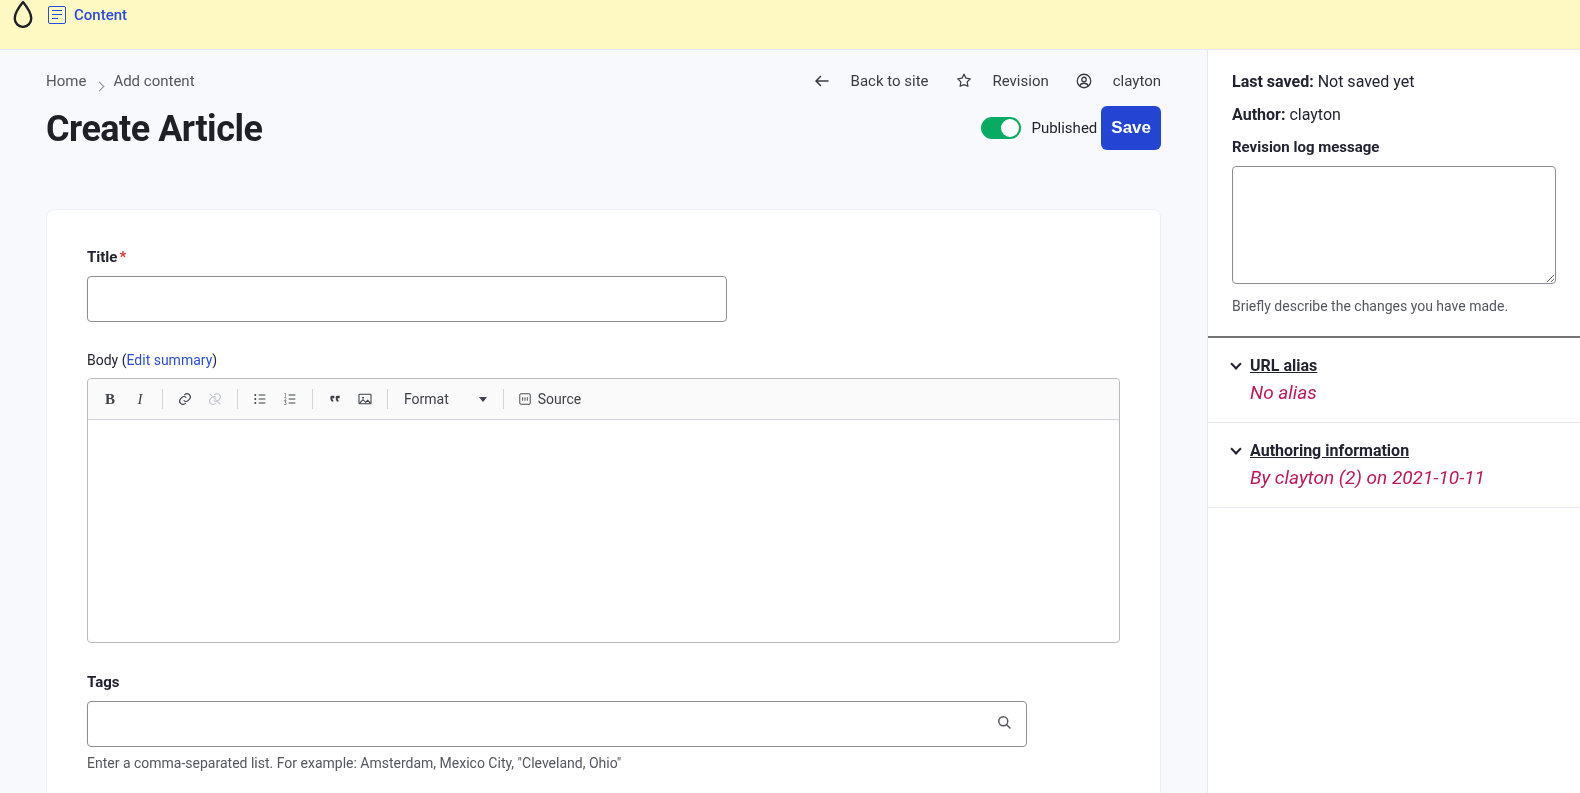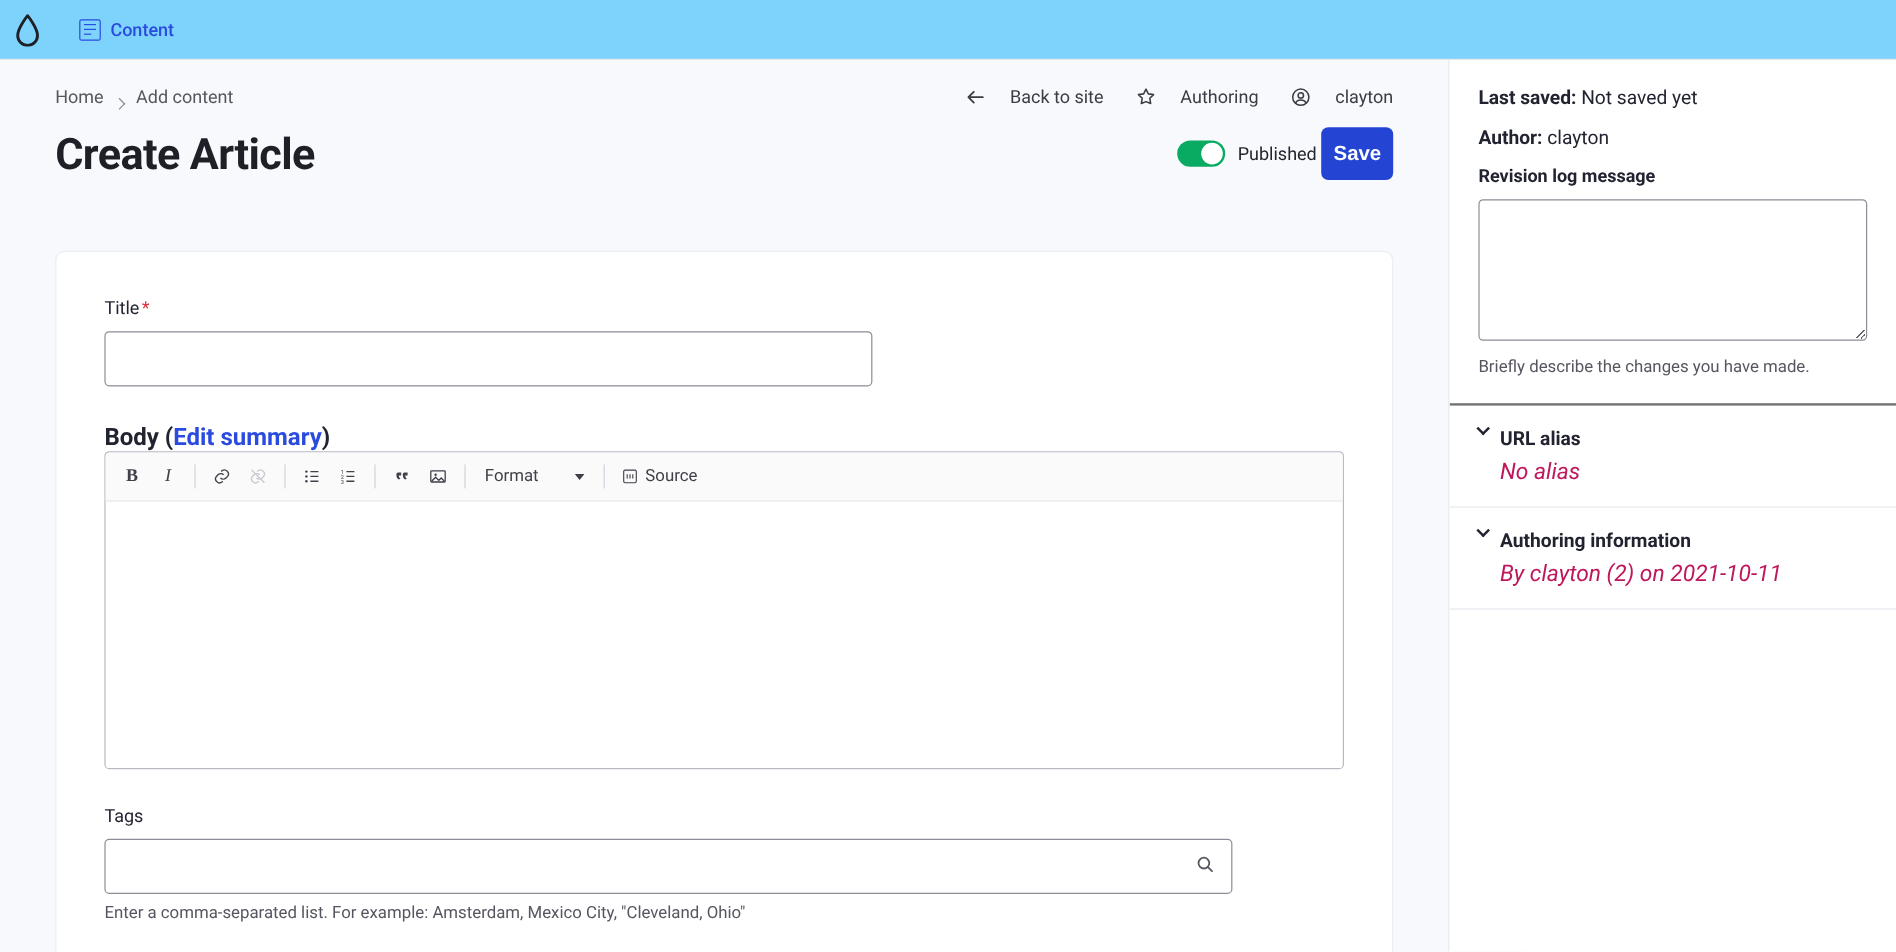--- a/index.html
+++ b/index.html
@@ -6,26 +6,26 @@
   html, body { margin:0; padding:0; height:100%; }
   body {
     font-family: -apple-system, BlinkMacSystemFont, "Segoe UI", Roboto, "Helvetica Neue", Arial, sans-serif;
     font-size: 15px;
     color: #222330;
     background: #f8f9fc;
   }
   
   .topbar {
     height: 50px;
-    background: #7dd3fc;
+    background: #fef9c3;
     border-bottom: 1px solid #e6e7ef;
     display: flex;
-    align-items: center;
+    align-items: flex-start;
     padding: 0 12px;
-    gap: 22px;
+    gap: 4px;
   }
   .logo svg { display:block; }
   .topnav-item {
     display:flex; align-items:center; gap:8px;
     padding: 6px 10px;
     color:#2b4bde;
     font-size:15px;
     font-weight:500;
     cursor:pointer;
   }
@@ -97,23 +97,23 @@
   .title-shadow { height:1px; box-shadow: 0 6px 10px -4px rgba(0,0,0,0.08); }
   
   .card {
     background:#fff;
     border:1px solid #eceef5;
     border-radius:8px;
     margin: 34px 46px 46px 46px;
     padding: 38px 40px 34px 40px;
   }
   .field { margin-bottom: 30px; }
-  .field-label { font-weight:400; color:#222330; font-size:15px; display:flex; gap:2px; margin-bottom:10px;}
+  .field-label { font-weight:700; color:#222330; font-size:15px; display:flex; gap:2px; margin-bottom:10px;}
   .req { color:#d9313b; }
-  .body-label { font-weight:700; font-size:20px; }
+  .body-label { font-weight:400; font-size:14px; margin-bottom:10px;}
   .body-label .link { color:#2b4bde; cursor:pointer; }
   .text-input {
     width: 62%;
     max-width: 700px;
     height: 46px;
     border:1px solid #8c8d97;
     border-radius:4px;
     padding: 0 12px;
     font-size:15px;
     background:#fff;
@@ -173,21 +173,21 @@
   .side-kv { font-size:16px; margin-bottom: 14px; color:#222330;}
   .side-kv b { font-weight:700; }
   .side-label { font-weight:700; font-size:15px; margin: 14px 0 10px 0;}
   .revlog {
     width:100%; height:118px; resize:both;
     border:1px solid #8c8d97; border-radius:4px;
     padding:8px; font-size:14px;
   }
   .side-help { font-size:14px; color:#55565f; margin-top:10px;}
   .accordion { padding: 18px 24px; border-bottom:1px solid #e6e7ef;}
-  .acc-head { display:flex; align-items:flex-start; gap:10px; cursor:pointer;}
+  .acc-head { display:flex; align-items:center; gap:10px; cursor:pointer;text-decoration:underline;}
   .acc-head .acv {
     width:8px;height:8px;border-right:2px solid #222330;border-bottom:2px solid #222330;
     transform:rotate(45deg); margin-top:-3px;
   }
   .acc-title { font-weight:700; font-size:16px;}
   .acc-sub { font-size:19px; color:#be185d; margin: 6px 0 0 18px; font-style: italic;}
   
   .bold-g { font-weight:800; font-family:Georgia,serif; font-size:15px;}
   .ital-g { font-style:italic; font-family:Georgia,serif; font-size:15px;}
 </style>
@@ -221,21 +221,21 @@
         <div class="ha-item">
           <svg viewBox="0 0 24 24">
               <path d="M20 12H5M10 6l-6 6 6 6" fill="none" stroke="#3a3b44" stroke-width="2" stroke-linecap="round" stroke-linejoin="round"></path>
             </svg>
           <span>Back to site</span>
         </div>
         <div class="ha-item">
           <svg viewBox="0 0 24 24">
               <path d="M12 3l2.6 5.3 5.8.8-4.2 4.1 1 5.8L12 16.9 6.8 19l1-5.8L3.6 9.1l5.8-.8L12 3z" fill="none" stroke="#3a3b44" stroke-width="1.7" stroke-linejoin="round"></path>
             </svg>
-          <span>Authoring</span>
+          <span>Revision</span>
         </div>
         <div class="ha-item">
           <svg viewBox="0 0 24 24">
             <circle cx="12" cy="12" r="9" fill="none" stroke="#3a3b44" stroke-width="1.7"></circle>
             <circle cx="12" cy="10" r="3" fill="none" stroke="#3a3b44" stroke-width="1.7"></circle>
             <path d="M6 19c1-3 4-4 6-4s5 1 6 4" fill="none" stroke="#3a3b44" stroke-width="1.7"></path>
           </svg>
           <span>clayton</span>
         </div>
       </div>

